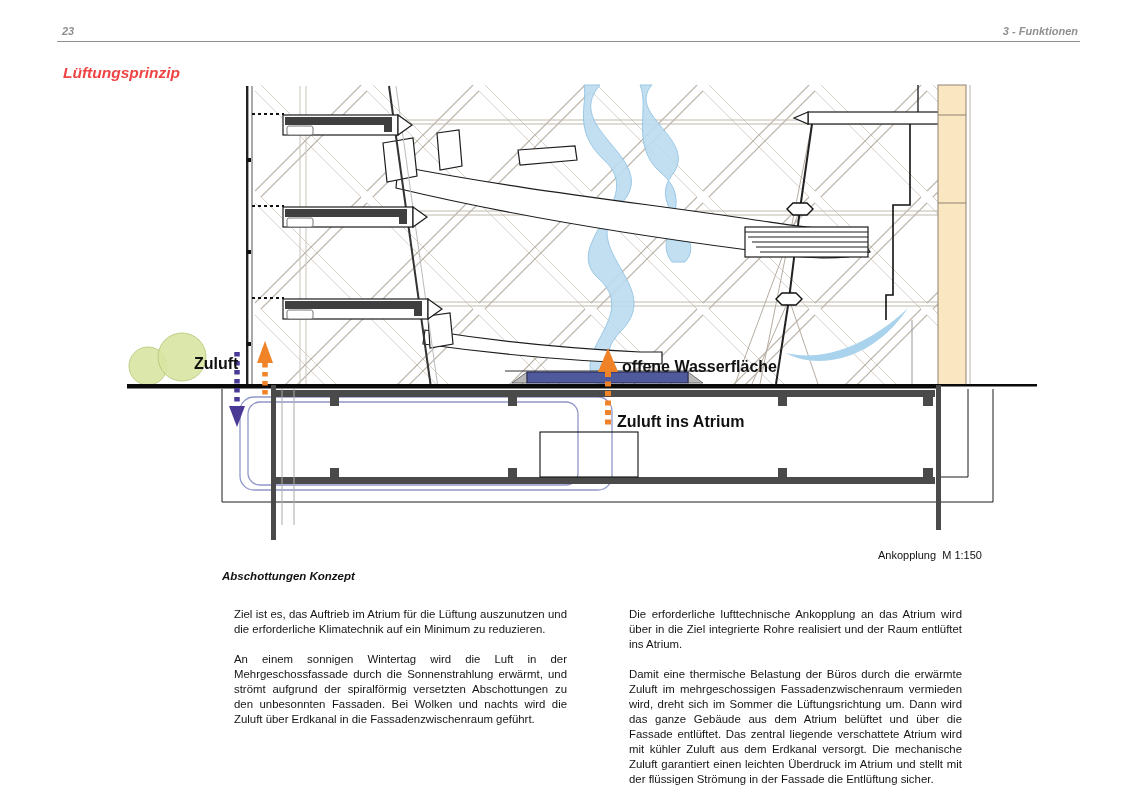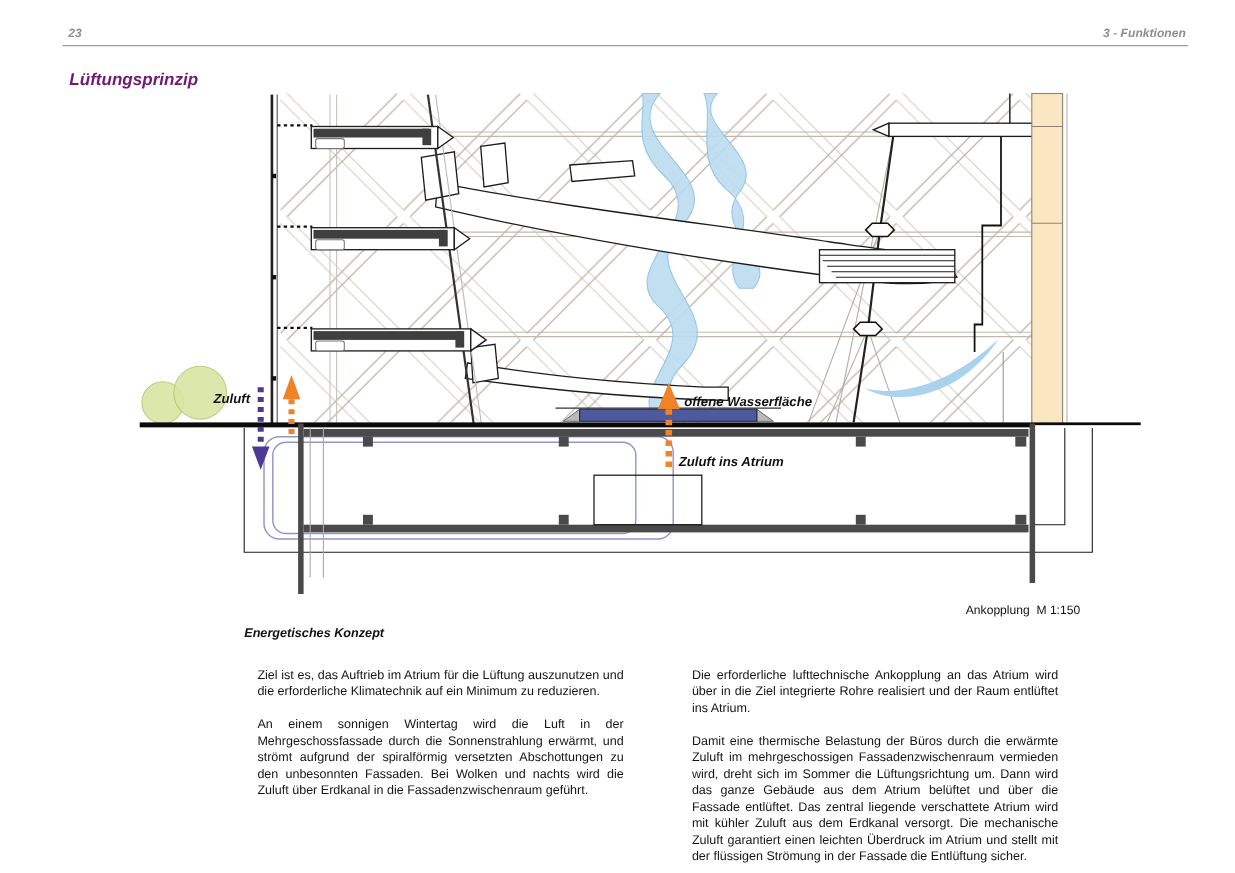--- a/index.html
+++ b/index.html
@@ -3,25 +3,25 @@
 <meta charset="utf-8">
 <style>
   html,body{margin:0;padding:0;background:#ffffff;}
   .page{position:relative;width:1123px;height:794px;background:#fff;overflow:hidden;
         font-family:"Liberation Sans", sans-serif;color:#1a1a1a;}
   
   .hdr-rule{position:absolute;left:57px;right:43px;top:41px;height:0;border-top:1.5px solid #8f8f8f;}
   .hdr-num{position:absolute;left:62px;top:25px;font-size:11px;font-weight:bold;font-style:italic;color:#8f8f8f;}
   .hdr-sec{position:absolute;right:45px;top:25px;font-size:11px;font-weight:bold;font-style:italic;color:#8f8f8f;}
   
-  .title{position:absolute;left:63px;top:64px;font-size:15.5px;font-weight:bold;font-style:italic;color:#701a75;}
+  .title{position:absolute;left:63px;top:64px;font-size:15.5px;font-weight:bold;font-style:italic;color:#ef4444;}
   
   svg.diagram{position:absolute;left:0;top:0;}
   
-  .dlabel{position:absolute;font-size:12px;font-weight:bold;font-style:italic;color:#111;white-space:nowrap;}
+  .dlabel{position:absolute;font-size:16px;font-weight:bold;color:#111;white-space:nowrap;}
   .lbl-zuluft{left:194px;top:355px;}
   .lbl-water{left:622px;top:358px;}
   .lbl-atrium{left:617px;top:413px;}
   .caption{position:absolute;left:878px;top:549px;font-size:11px;color:#111;white-space:pre;}
   
   .body-heading{position:absolute;left:222px;top:570px;font-size:11.5px;font-weight:bold;font-style:italic;color:#111;}
   .col{position:absolute;top:595px;width:357px;font-size:11.4px;line-height:15px;text-align:justify;color:#141414;}
   .col-left{left:222px;}
   .col-right{left:617px;}
   .col p{margin:12px;}
@@ -238,21 +238,21 @@
       <line x1="608" y1="372" x2="608" y2="427" class="supply" stroke-width="6" stroke-dasharray="5 4.5"></line>
       <polygon points="598,372 618,372 608,348" class="supply-head"></polygon>
     </g>
   </svg>
 
   <div class="dlabel lbl-zuluft">Zuluft</div>
   <div class="dlabel lbl-water">offene Wasserfläche</div>
   <div class="dlabel lbl-atrium">Zuluft ins Atrium</div>
   <div class="caption">Ankopplung  M 1:150</div>
 
-  <div class="body-heading">Energetisches Konzept</div>
+  <div class="body-heading">Abschottungen Konzept</div>
   <div class="col col-left">
     <p>Ziel ist es, das Auftrieb im Atrium für die Lüftung auszunutzen und die erforderliche Klimatechnik auf ein Minimum zu reduzieren.</p>
     <p class="gap">An einem sonnigen Wintertag wird die Luft in der Mehrgeschossfassade durch die Sonnenstrahlung erwärmt, und strömt aufgrund der spiralförmig versetzten Abschottungen zu den unbesonnten Fassaden. Bei Wolken und nachts wird die Zuluft über Erdkanal in die Fassadenzwischenraum geführt.</p>
   </div>
   <div class="col col-right">
     <p>Die erforderliche lufttechnische Ankopplung an das Atrium wird über in die Ziel integrierte Rohre realisiert und der Raum entlüftet ins Atrium.</p>
     <p class="gap">Damit eine thermische Belastung der Büros durch die erwärmte Zuluft im mehrgeschossigen Fassadenzwischenraum vermieden wird, dreht sich im Sommer die Lüftungsrichtung um. Dann wird das ganze Gebäude aus dem Atrium belüftet und über die Fassade entlüftet. Das zentral liegende verschattete Atrium wird mit kühler Zuluft aus dem Erdkanal versorgt. Die mechanische Zuluft garantiert einen leichten Überdruck im Atrium und stellt mit der flüssigen Strömung in der Fassade die Entlüftung sicher.</p>
   </div>
 
 </div>

